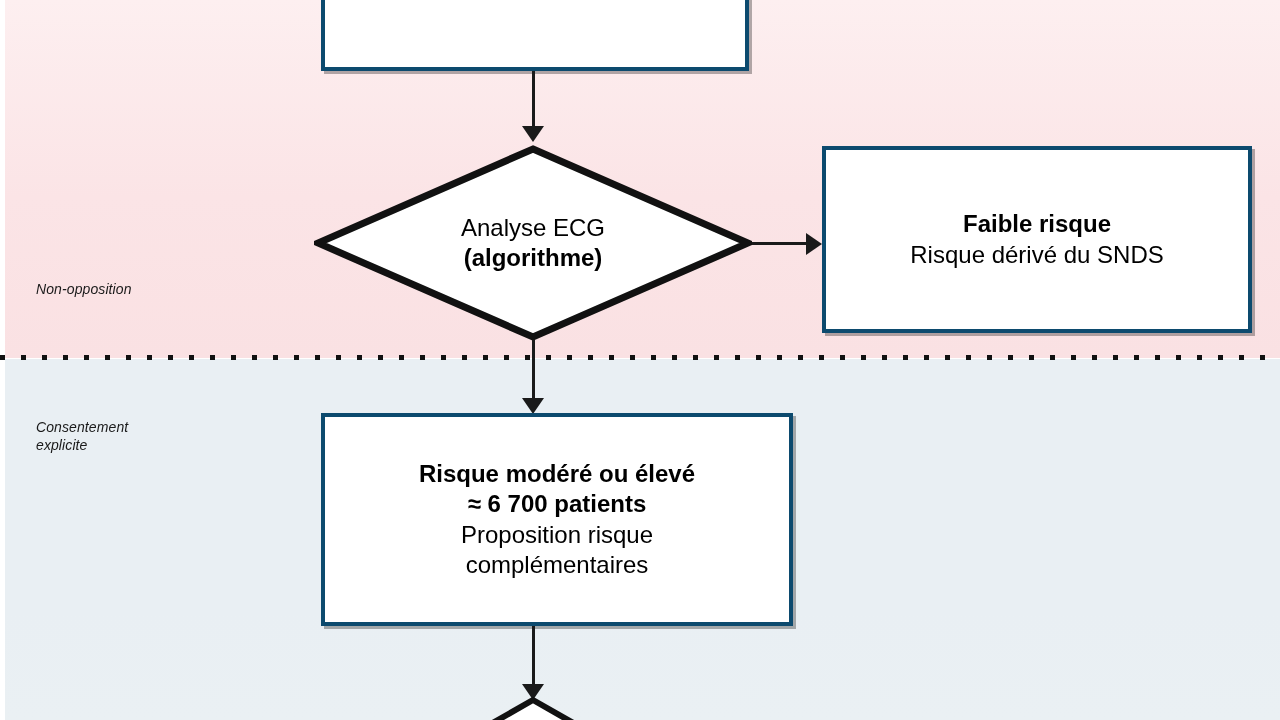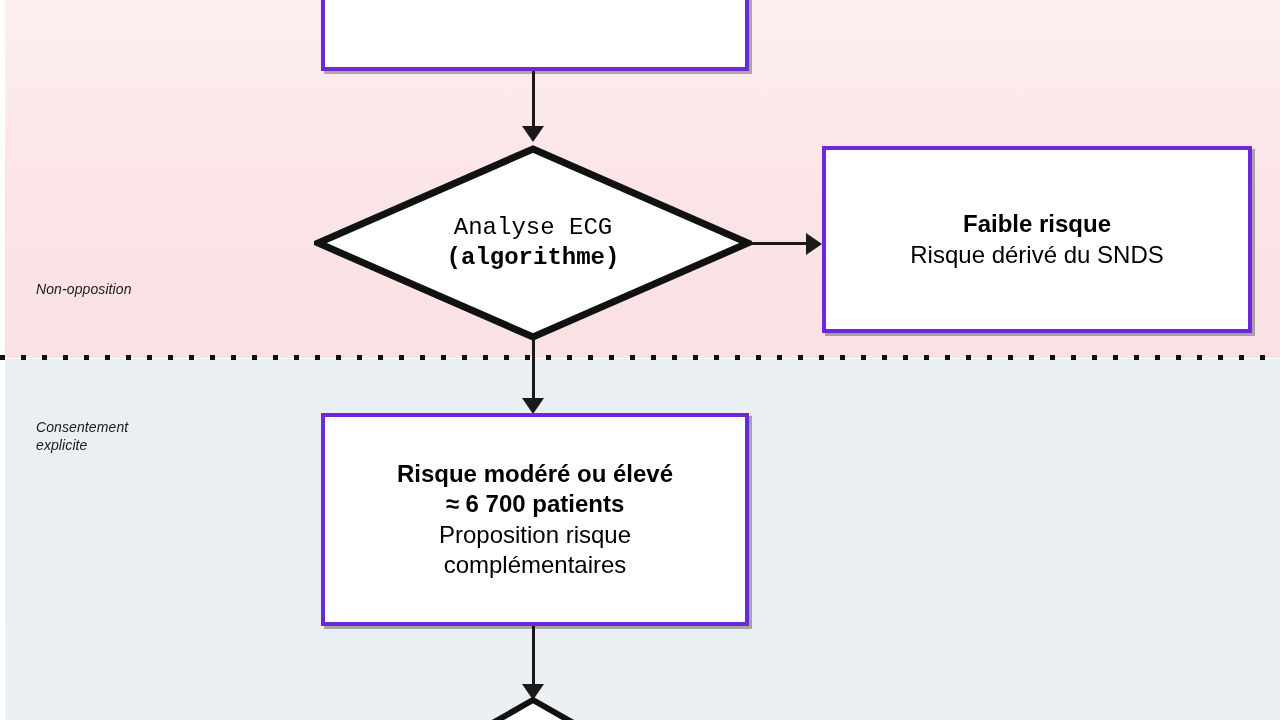--- a/index.html
+++ b/index.html
@@ -52,21 +52,21 @@
     white-space: pre-line;
     letter-spacing: 0.1px;
   }
   .zone-label-nonopp { left: 36px; top: 280px; }
   .zone-label-consent { left: 36px; top: 393px; margin-top: 25px; }
 
   
   .node-box {
     position: absolute;
     background: #ffffff;
-    border: 4px solid #6d28d9;
+    border: 4px solid #0c4a6e;
     box-sizing: border-box;
     box-shadow: 3px 3px 0 rgba(0,0,0,0.30);
     display: flex;
     flex-direction: column;
     align-items: center;
     justify-content: center;
     text-align: center;
   }
   .node-line {
     display: block;
@@ -93,32 +93,31 @@
     top: 146px;
     width: 430px;
     height: 187px;
   }
   #box-faible .node-line { font-size: 24px; }
 
   
   #box-risque {
     left: 321px;
     top: 413px;
-    width: 428px;
+    width: 472px;
     height: 213px;
   }
   #box-risque .node-line { font-size: 24px; }
 
   
   .diamond-wrap {
     position: absolute;
     display: flex;
     align-items: center;
     justify-content: center;
-    font-family: Liberation Mono, monospace;
   }
   .diamond-shape {
     position: absolute;
     left: 0; top: 0;
     width: 100%; height: 100%;
   }
   .diamond-text {
     position: relative;
     text-align: center;
     z-index: 2;

